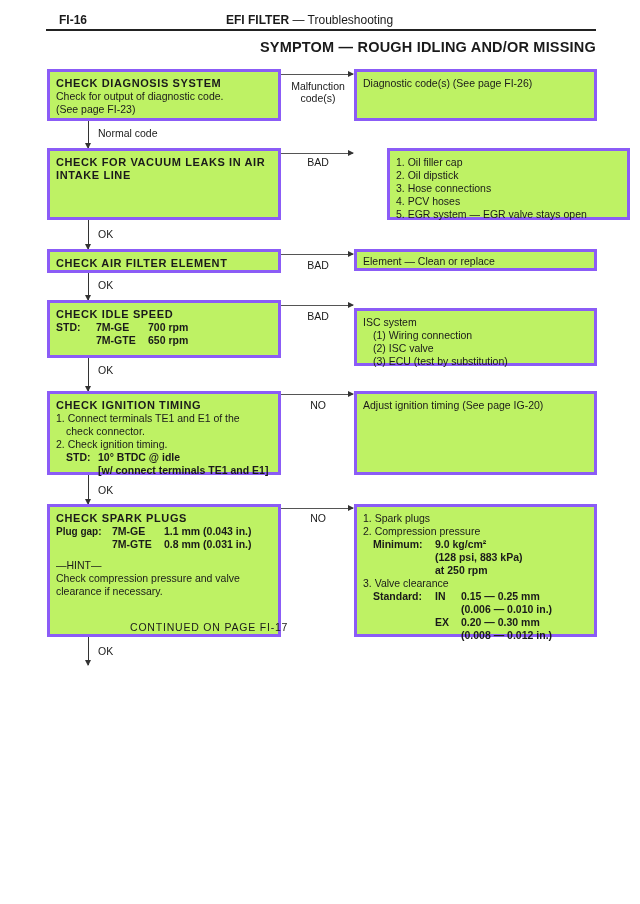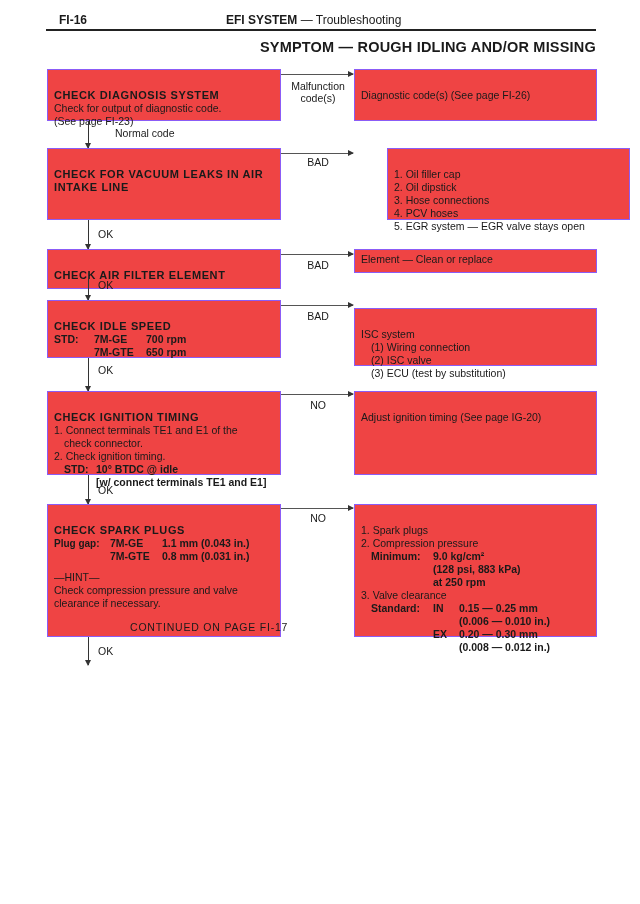--- a/index.html
+++ b/index.html
@@ -4,61 +4,61 @@
 <style>
   html, body { margin:0; padding:0; background:#fff; }
   body { width:640px; height:904px; position:relative; overflow:hidden;
          font-family:"Liberation Sans", sans-serif; color:#1a1a1a; }
   .abs { position:absolute; }
   .hdr-code { left:59px; top:13px; font-size:12px; font-weight:bold; }
   .hdr-title { left:226px; top:13px; font-size:12px; }
   .hdr-title b { font-weight:bold; }
   .hdr-rule { left:46px; top:29px; width:550px; height:2px; background:#222; }
   .symptom { right:44px; top:39px; font-size:14.5px; font-weight:bold; letter-spacing:0.2px; }
-  .box { position:absolute; border:1px solid #8b5cf6; box-sizing:border-box; background:#ef4444;
-         font-size:10.5px; line-height:13px; padding:19px 6px; }
+  .box { position:absolute; border:3px solid #8b5cf6; box-sizing:border-box; background:#bef264;
+         font-size:10.5px; line-height:13px; padding:5px 6px; }
   .box .t { font-weight:bold; letter-spacing:0.6px; font-size:11px; }
   .b { font-weight:bold; }
   .vline { position:absolute; width:1px; background:#333; }
   .arrow-down::after { content:""; position:absolute; left:-3px; bottom:-1px;
         border-left:3.5px solid transparent; border-right:3.5px solid transparent; border-top:6px solid #333; }
   .hline { position:absolute; height:1px; background:#555; }
   .hline::after { content:""; position:absolute; right:-1px; top:-3px;
         border-top:3.5px solid transparent; border-bottom:3.5px solid transparent; border-left:6px solid #333; }
   .lbl { position:absolute; font-size:10.5px; }
   .branch { position:absolute; font-size:10.5px; text-align:center; }
   .row { display:flex; }
   .indent { padding-left:10px; }
 </style>
 </head>
 <body>
 
 <div class="abs hdr-code">FI-16</div>
 <div class="abs hdr-title">
-  <b>EFI SYSTEM</b>
+  <b>EFI FILTER</b>
   <span>— Troubleshooting</span>
 </div>
 <div class="abs hdr-rule"></div>
 <div class="abs symptom">SYMPTOM — ROUGH IDLING AND/OR MISSING</div>
 
 <div class="box" style="left:47px;top:69px;width:234px;height:52px;">
   <div class="t">CHECK DIAGNOSIS SYSTEM</div>
   <div>Check for output of diagnostic code.</div>
   <div>(See page FI-23)</div>
 </div>
 <div class="hline" style="left:281px;top:74px;width:72px;"></div>
 <div class="branch" style="left:283px;top:80px;width:70px;">
   <div>Malfunction</div>
   <div>code(s)</div>
 </div>
 <div class="box" style="left:354px;top:69px;width:243px;height:52px;">
   <div>Diagnostic code(s) (See page FI-26)</div>
 </div>
 <div class="vline arrow-down" style="left:88px;top:121px;height:27px;"></div>
-<div class="lbl" style="left:98px;top:127px;margin-left:17px;">Normal code</div>
+<div class="lbl" style="left:98px;top:127px;">Normal code</div>
 
 <div class="box" style="left:47px;top:148px;width:234px;height:72px;">
   <div class="t">CHECK FOR VACUUM LEAKS IN AIR</div>
   <div class="t">INTAKE LINE</div>
 </div>
 <div class="hline" style="left:281px;top:153px;width:72px;"></div>
 <div class="branch" style="left:283px;top:156px;width:70px;">BAD</div>
 <div class="box" style="left:354px;top:148px;width:243px;height:72px;margin-left:33px;">
   <div>1. Oil filler cap</div>
   <div>2. Oil dipstick</div>

